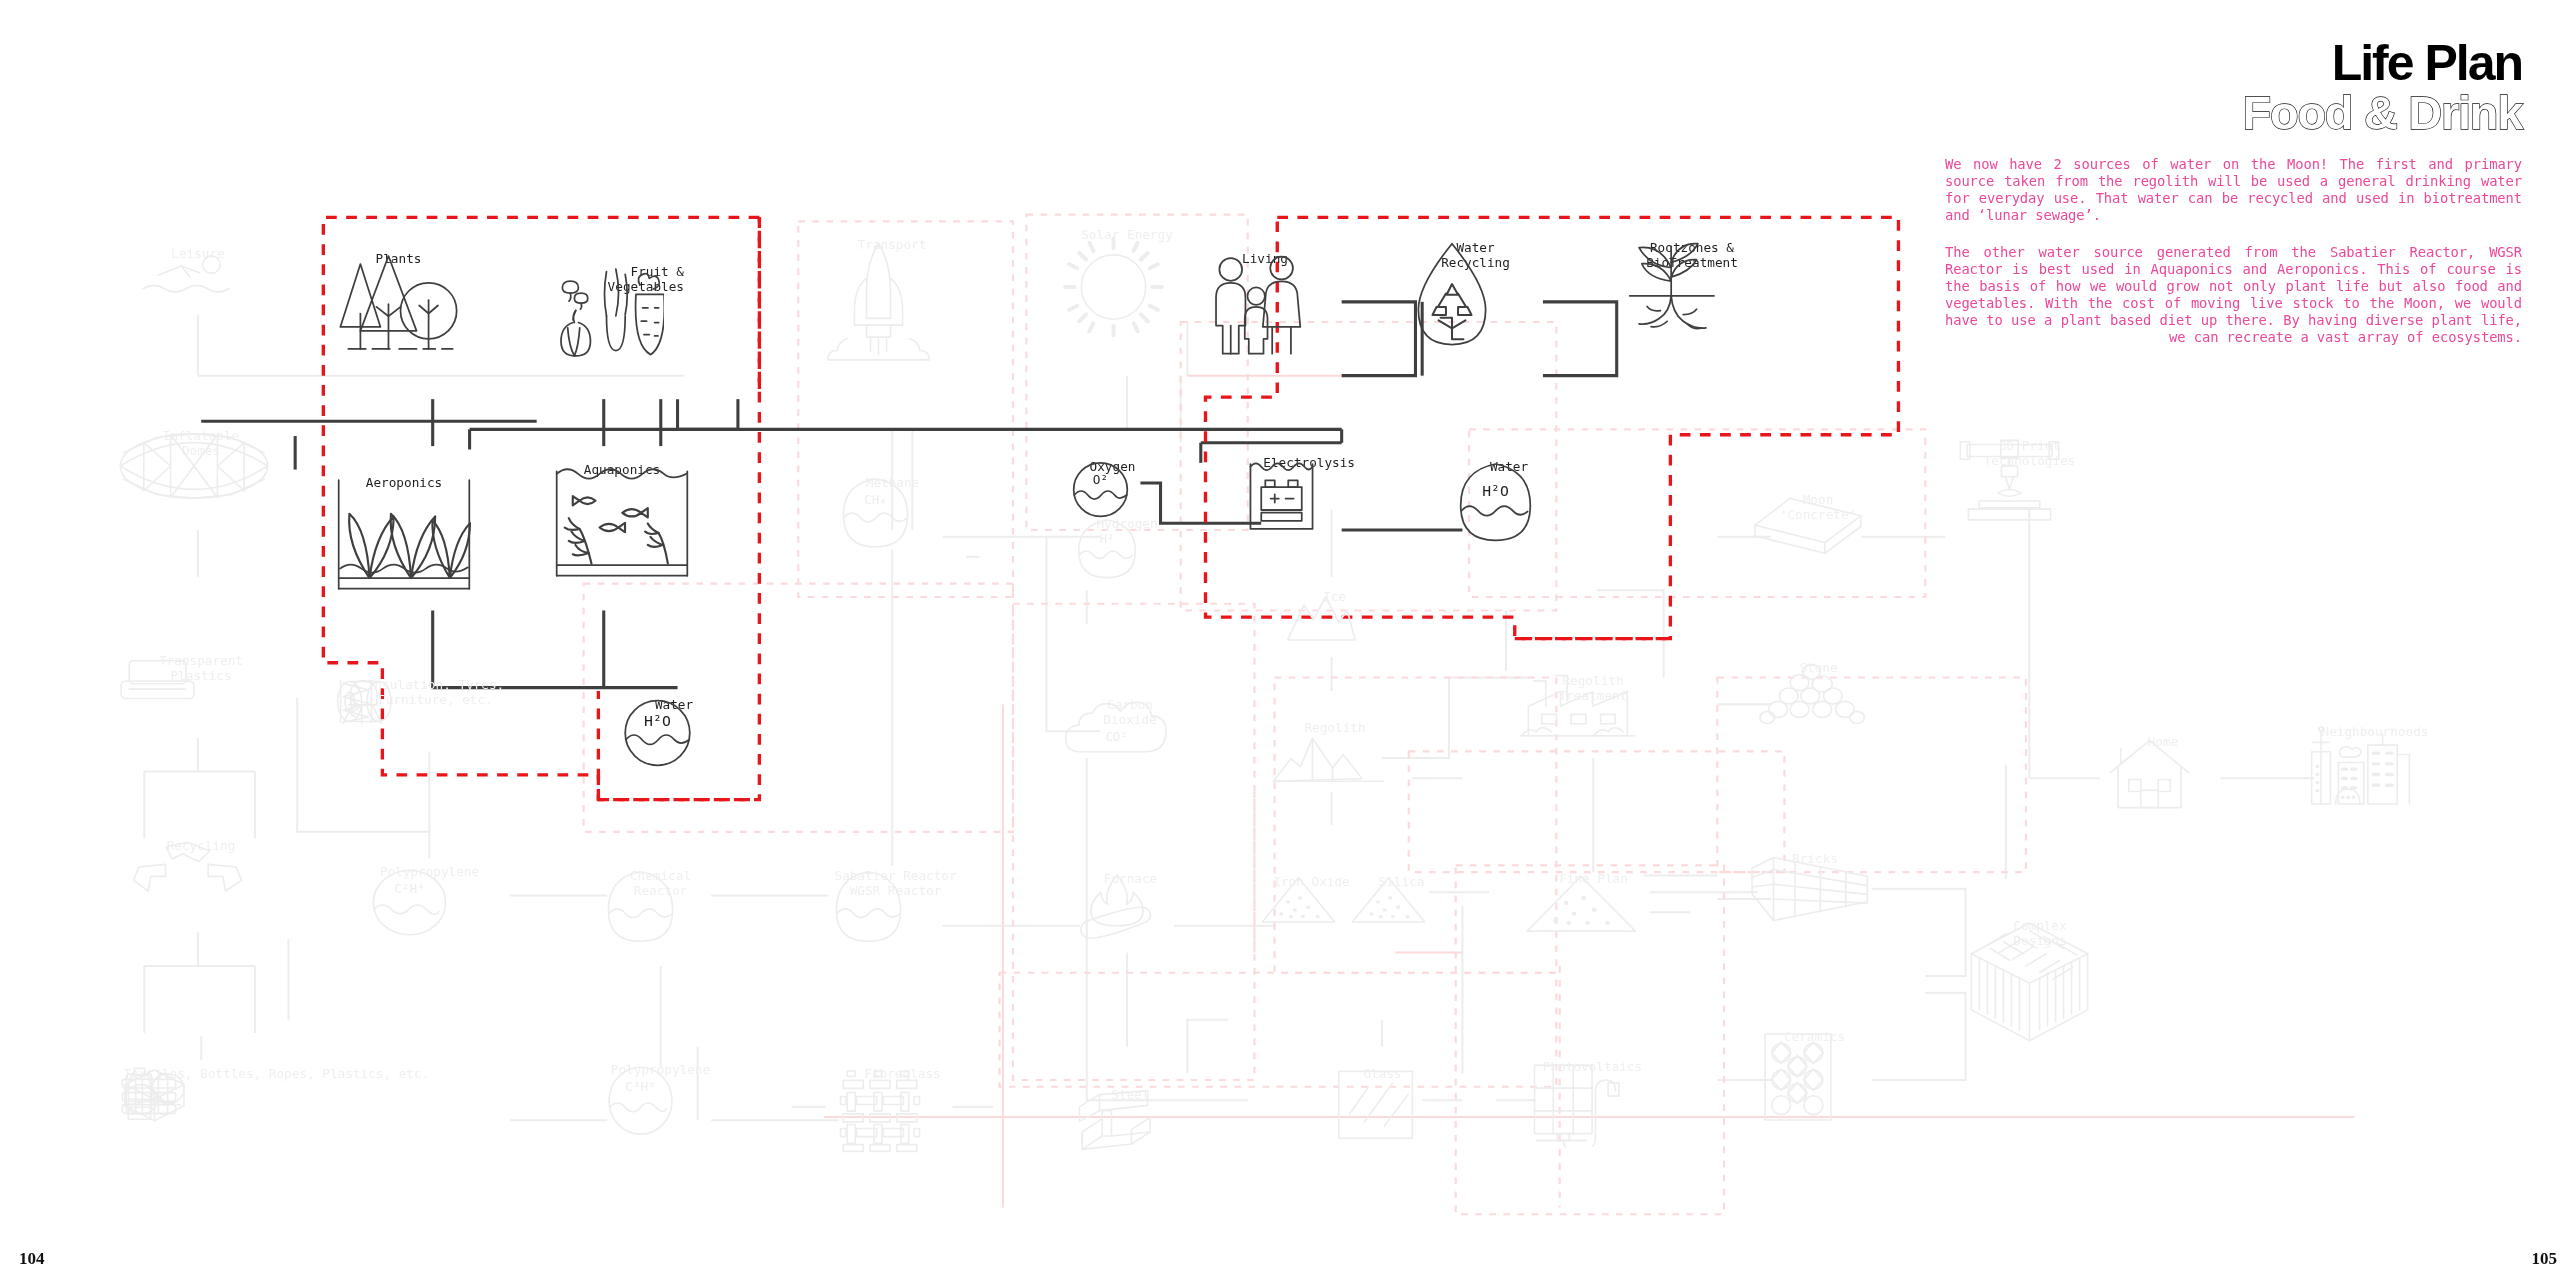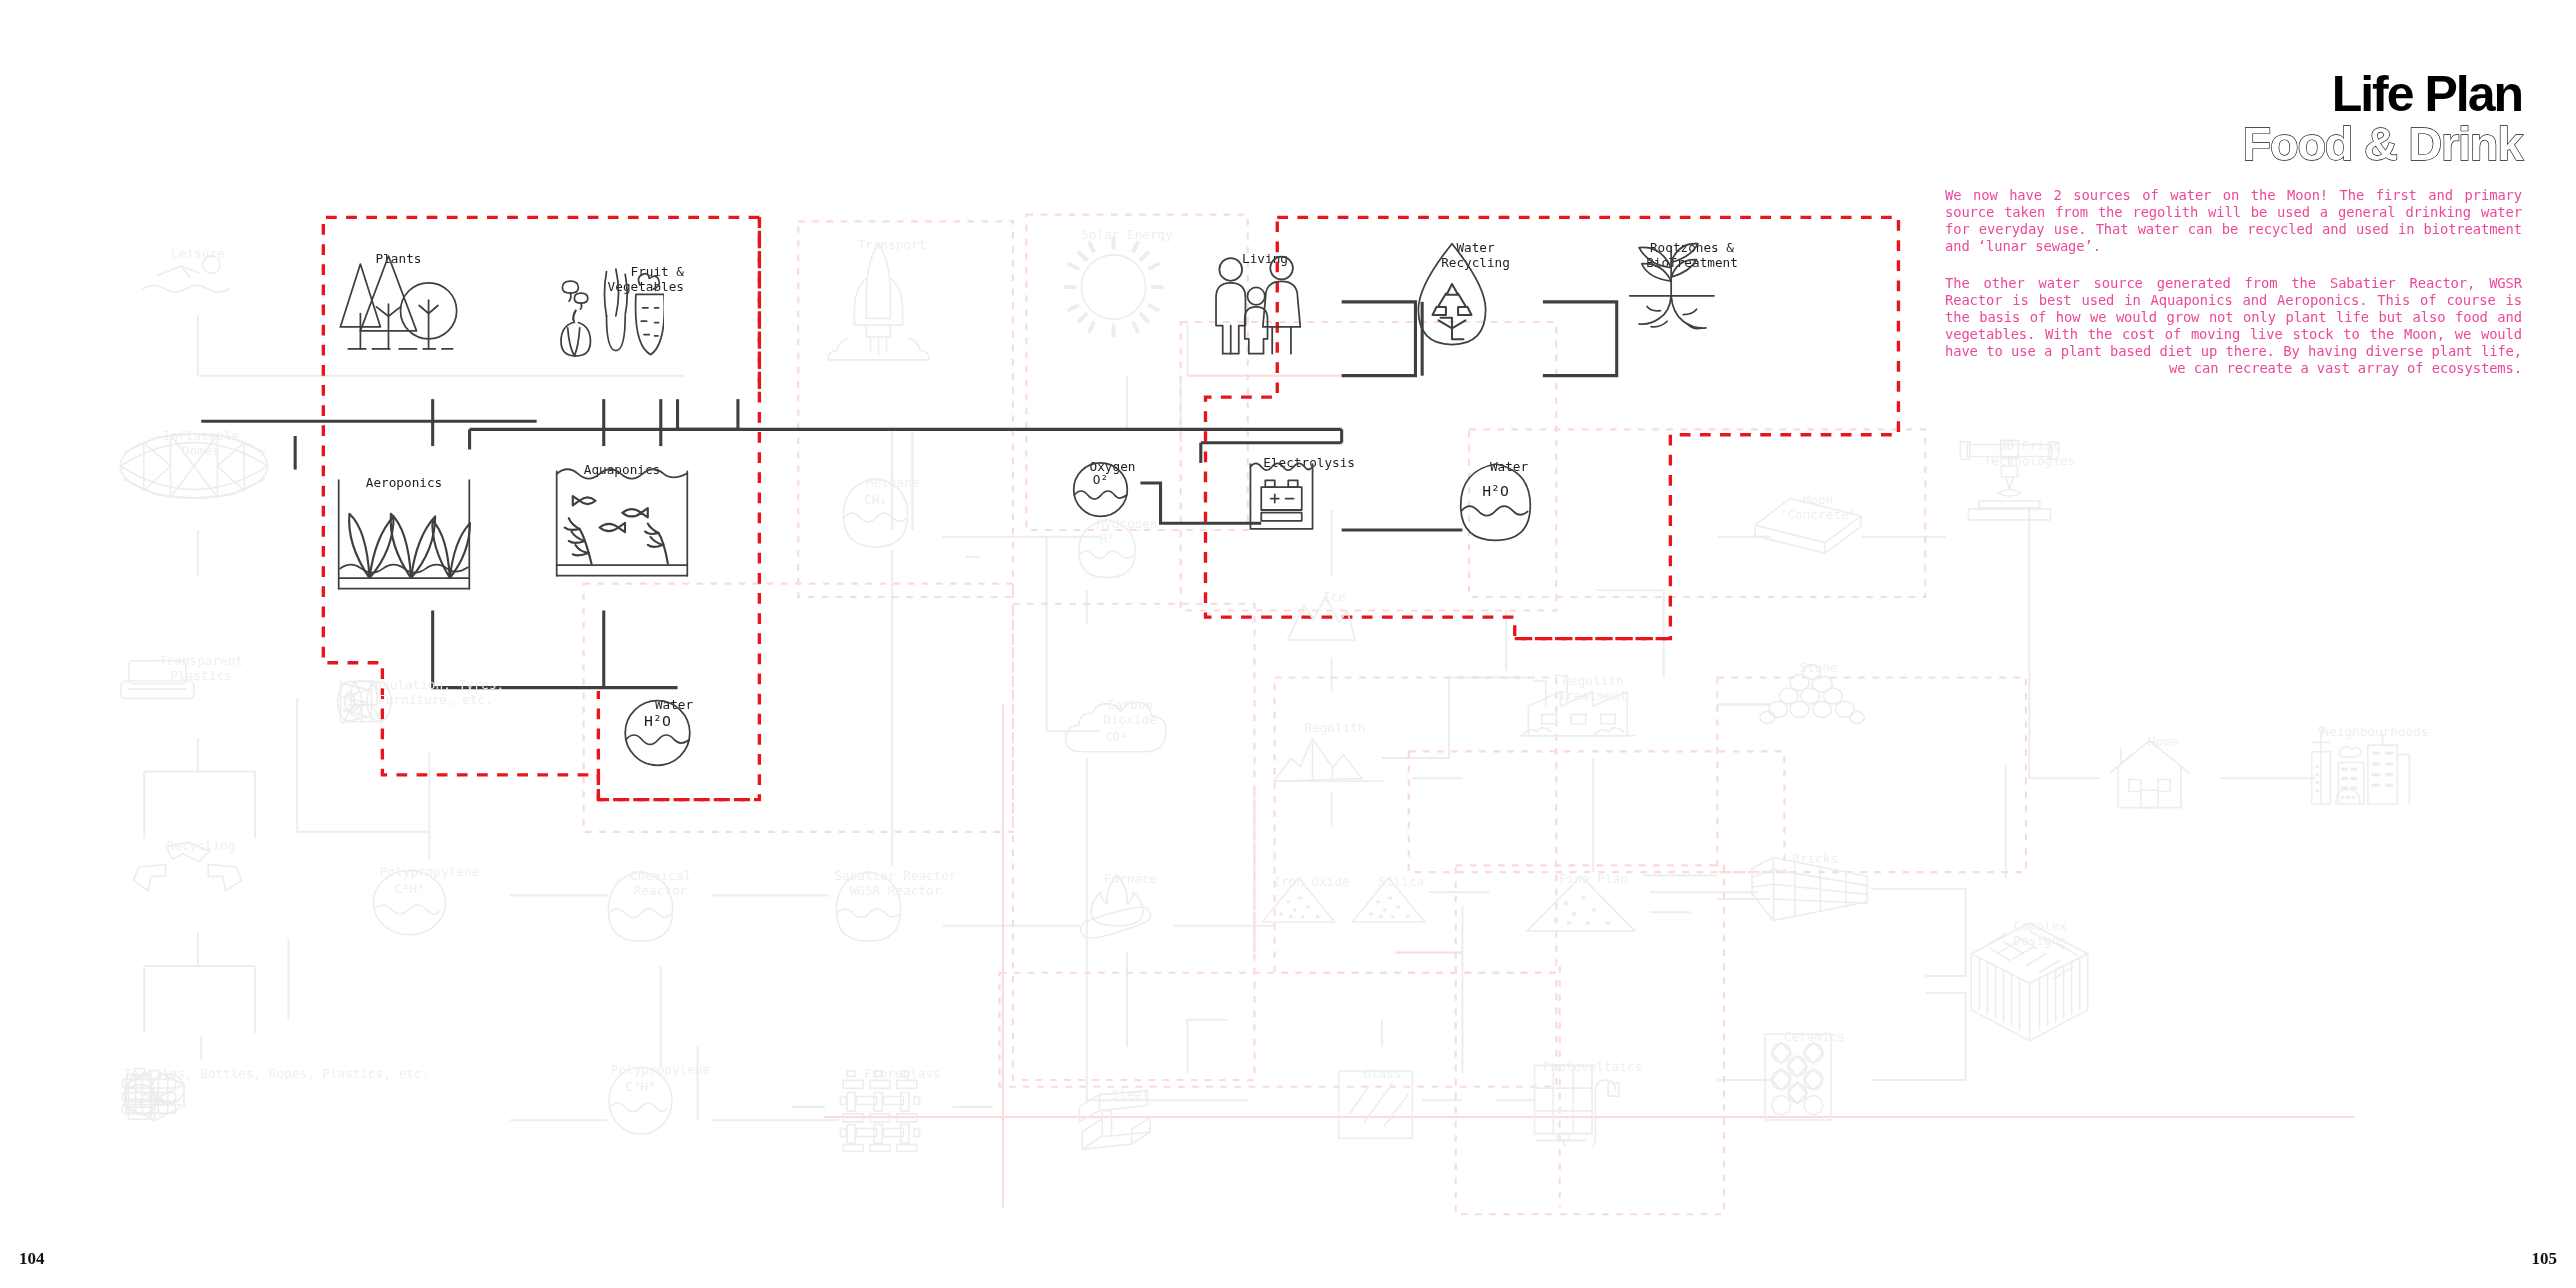--- a/index.html
+++ b/index.html
@@ -2,21 +2,21 @@
 <html style="font-size:10.7px"><head>
 <meta charset="utf-8">
 <style>
   * { margin:0; padding:0; box-sizing:border-box; }
   html,body { width:2576px; height:1288px; background:#ffffff; overflow:hidden; }
   body { font-family:"DejaVu Sans Mono", monospace; }
 
   #page { position:relative; width:2576px; height:1288px; background:#fff; }
 
   
-  #textcol { position:absolute; left:1945px; top:40px; width:577px;margin-top:31px; }
+  #textcol { position:absolute; left:1945px; top:40px; width:577px; }
   #title-main {
     font-family:"Liberation Sans", sans-serif;
     font-weight:bold; font-size:50px; line-height:0.92;
     letter-spacing:-2px; color:#000; text-align:right;
   }
   #title-sub {
     font-family:"Liberation Sans", sans-serif;
     font-weight:bold; font-size:47px; line-height:1.0;
     letter-spacing:-1.3px; text-align:right; margin-top:2.7px;
     color:#ffffff;

